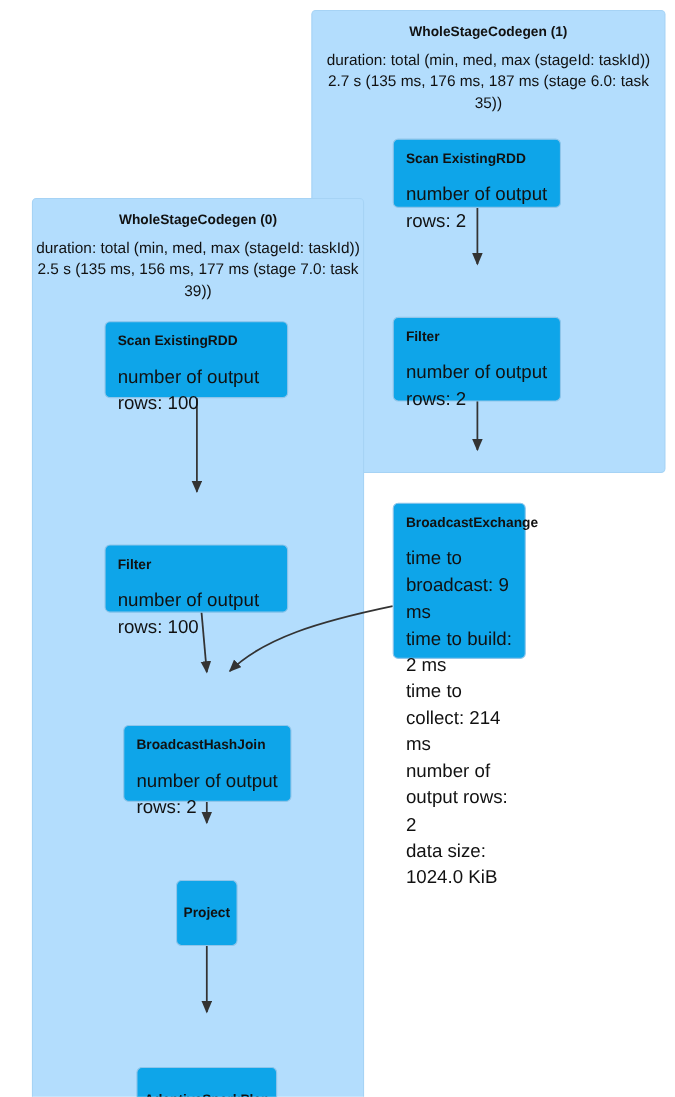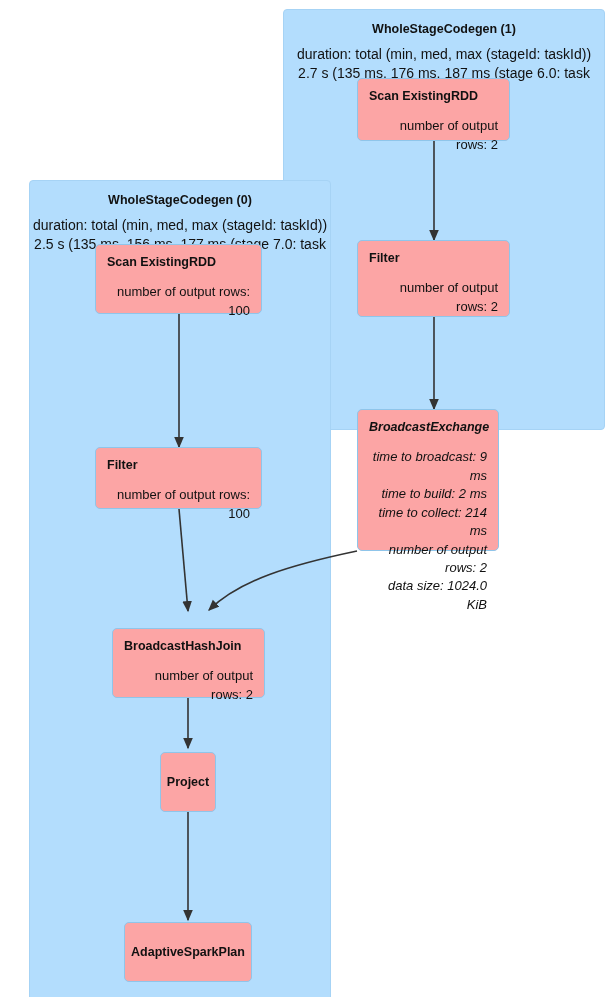--- a/index.html
+++ b/index.html
@@ -46,39 +46,39 @@
   .cluster-sub {
     text-align: center;
     font-size: 14px;
     color: #111111;
     line-height: 1.4;
     padding-top: 7px;
     white-space: pre-line;
   }
   .node {
     position: absolute;
-    background: #fca5a5;
+    background: #0ea5e9;
     border: 1px solid #8fc5ea;
     border-radius: 5px;
     box-sizing: border-box;
     padding: 9px 11px 10px 11px;
+    margin-top: 48px;
   }
   .node-title {
     font-weight: bold;
     font-size: 12.5px;
     color: #111111;
     line-height: 1.3;
   }
   .node-metrics {
-    font-size: 13px;
+    font-size: 17px;
     color: #111111;
     line-height: 1.42;
     margin-top: 13px;
     white-space: pre-line;
-    text-align: right;
   }
   .node.centered {
     display: flex;
     align-items: center;
     justify-content: center;
     padding: 0;
   }
   .node.centered .node-title {
     text-align: center;
   }
@@ -135,30 +135,30 @@
   <div class="node" style="left:95px; top:244px; width:167px; height:70px;">
     <div class="node-title">Scan ExistingRDD</div>
     <div class="node-metrics">number of output rows: 100</div>
   </div>
 
   <div class="node" style="left:95px; top:447px; width:167px; height:62px;">
     <div class="node-title">Filter</div>
     <div class="node-metrics">number of output rows: 100</div>
   </div>
 
-  <div class="node" style="left:357px; top:409px; width:142px; height:142px;font-style:italic;">
+  <div class="node" style="left:357px; top:409px; width:121px; height:142px;">
     <div class="node-title">BroadcastExchange</div>
     <div class="node-metrics">time to broadcast: 9 ms
 time to build: 2 ms
 time to collect: 214 ms
 number of output rows: 2
 data size: 1024.0 KiB</div>
   </div>
 
-  <div class="node" style="left:112px; top:628px; width:153px; height:70px;">
+  <div class="node" style="left:112px; top:611px; width:153px; height:70px;">
     <div class="node-title">BroadcastHashJoin</div>
     <div class="node-metrics">number of output rows: 2</div>
   </div>
 
   <div class="node centered" style="left:124px; top:922px; width:128px; height:60px;">
     <div class="node-title">AdaptiveSparkPlan</div>
   </div>
 
   <div class="node centered" style="left:160px; top:752px; width:56px; height:60px;">
     <div class="node-title">Project</div>

